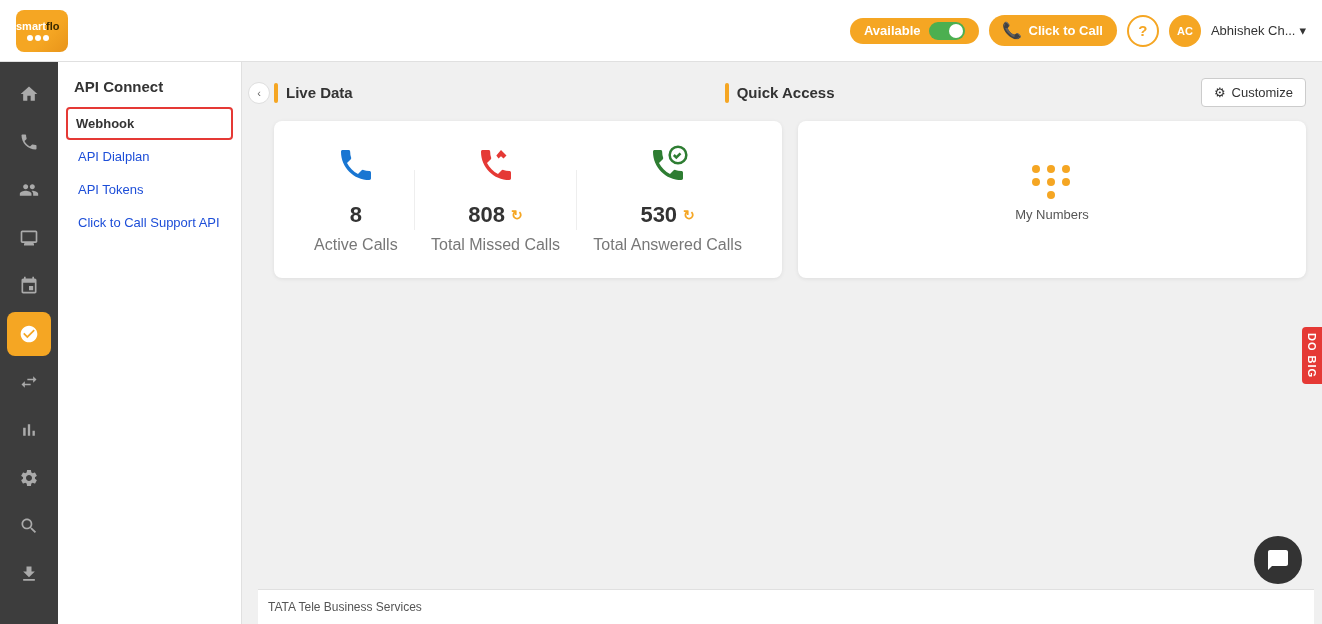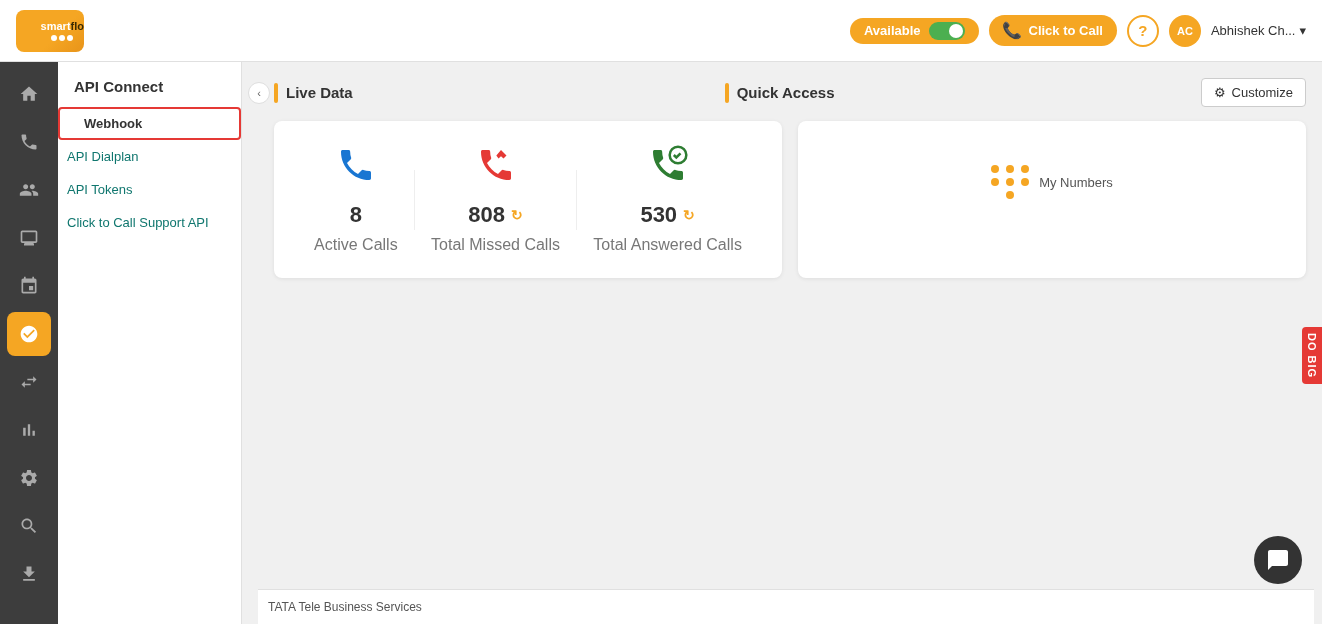--- a/index.html
+++ b/index.html
@@ -7,22 +7,22 @@
 
     
     .header {
       display: flex; align-items: center; justify-content: space-between;
       background: #fff; height: 62px; padding: 0 16px;
       border-bottom: 1px solid #e0e0e0; position: fixed; top: 0; left: 0; right: 0; z-index: 100;
     }
     .logo { display: flex; align-items: center; }
     .logo-box {
       background: linear-gradient(135deg, #f5a623 0%, #f5a623 60%, #e8941a 100%);
-      border-radius: 8px; width: 68px; height: 42px;
-      display: flex; align-items: center; justify-content: flex-end;
+      border-radius: 8px; width: 52px; height: 42px;
+      display: flex; align-items: center; justify-content: flex-start;
       position: relative; overflow: hidden;
     }
     .header-right { display: flex; align-items: center; gap: 10px; }
 
     .available-btn {
       background: #f5a623; border: none; border-radius: 20px;
       padding: 4px 14px; font-size: 13px; font-weight: 600; color: #fff;
       display: flex; align-items: center; gap: 8px; cursor: pointer;
     }
     .toggle { width: 36px; height: 18px; background: #4caf50; border-radius: 9px; position: relative; }
@@ -61,25 +61,25 @@
 
     
     .sub-sidebar {
       position: fixed; left: 58px; top: 62px; bottom: 0; width: 184px;
       background: #fff; border-right: 1px solid #e0e0e0; padding: 16px 0; z-index: 98;
     }
     .sub-sidebar-title {
       font-size: 15px; font-weight: 700; color: #333; padding: 0 16px 12px;
     }
     .sub-sidebar-item {
-      padding: 9px 9px; font-size: 13px; color: #0f766e; cursor: pointer;
+      padding: 9px 20px; font-size: 13px; color: #1d4ed8; cursor: pointer;
     }
     .sub-sidebar-item.active {
       border: 2px solid #e53935; color: #333; font-weight: 600;
-      margin: 0 0; padding: 7px 24px; border-radius: 4px; background: #fff;
+      margin: 0 8px; padding: 7px 8px; border-radius: 4px; background: #fff;
     }
     .collapse-btn {
       position: fixed; left: 248px; top: 82px; width: 22px; height: 22px;
       background: #fff; border: 1px solid #ddd; border-radius: 50%;
       display: flex; align-items: center; justify-content: center;
       cursor: pointer; z-index: 200; font-size: 11px; color: #666;
     }
 
     
     .main {
@@ -114,21 +114,21 @@
     .stat-divider { width: 1px; height: 60px; background: #eee; }
 
     
     .icon-active-call { color: #1976d2; }
     .icon-missed-call { color: #e53935; }
     .icon-answered-call { color: #2e7d32; }
 
     
     .quick-access-card { display: flex; flex-direction: column; }
     .my-numbers-item {
-      display: flex; flex-direction: row; align-items: center; justify-content: center;
+      display: flex; flex-direction: column; align-items: center; 
       padding: 24px; gap: 8px; cursor: pointer;
     }
     .my-numbers-label { font-size: 13px; color: #555; }
 
     
     .footer {
       position: fixed; bottom: 0; left: 258px; right: 8px;
       background: #fff; text-align: left; padding: 10px;
       font-size: 12px; font-weight: 400; color: #555;
       border-top: 1px solid #e0e0e0;

